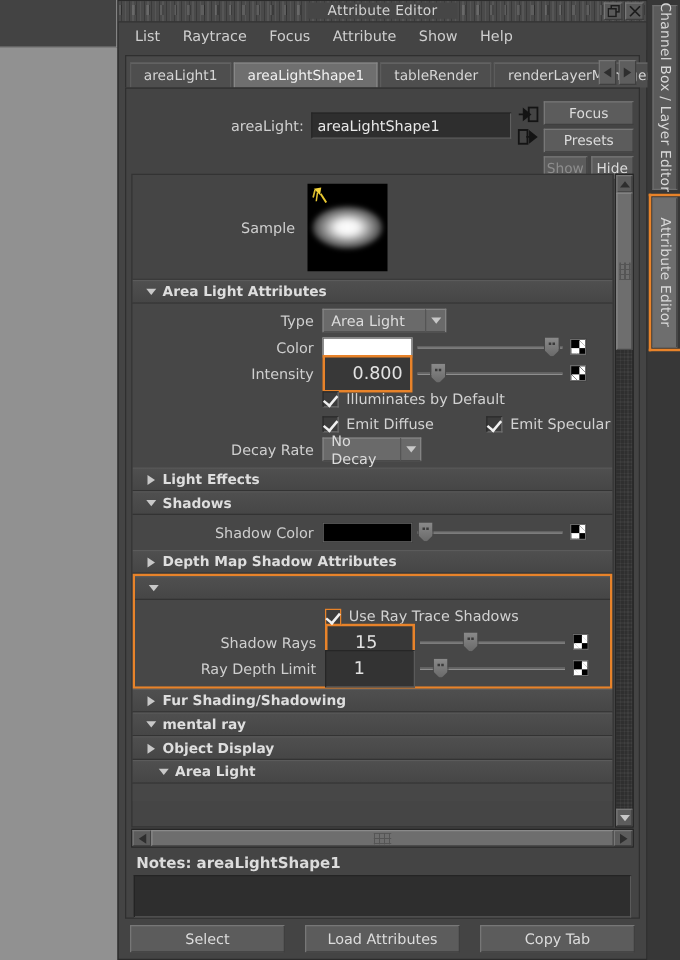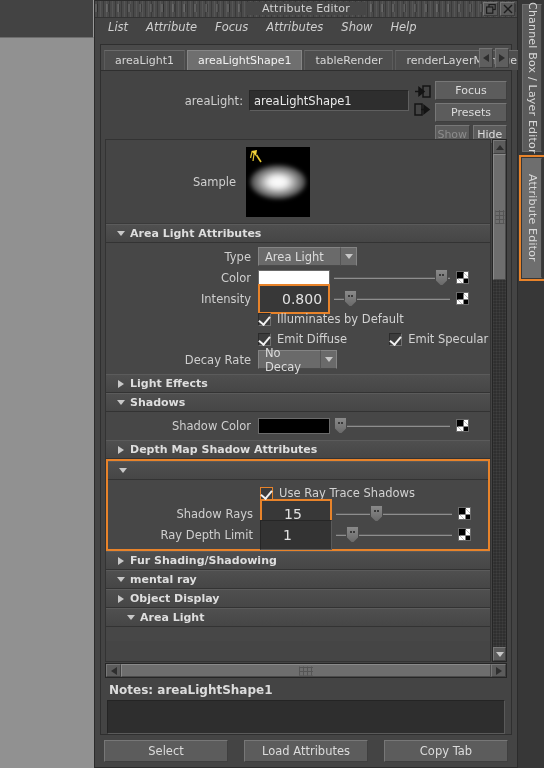--- a/index.html
+++ b/index.html
@@ -65,22 +65,22 @@
   .win-btn {
     width: 15px; height: 14px; background: #5a5a5a;
     border: 1px solid #777; border-right-color:#3c3c3c; border-bottom-color:#3c3c3c;
     display: flex; align-items: center; justify-content: center;
     font-size: 9px; color: #1d1d1d; line-height: 1;
   }
   .win-btn svg { display:block; }
 
   
   .menubar {
-    height: 22px; flex: 0 0 auto; display: flex; 
-    padding-left: 4px; background: #444444; font-style: italic;
+    height: 22px; flex: 0 0 auto; display: flex; align-items: center;
+    padding-left: 4px; background: #444444;
   }
   .menu-item {
     font-size: 11.5px; color: #cfcfcf; padding: 2px 9px 3px 9px;
     white-space: nowrap;
   }
 
   
   .ae-body {
     flex: 1 1 auto; position: relative; padding: 4px 5px 0 5px;
     display: flex; flex-direction: column; min-height: 0;
@@ -345,23 +345,23 @@
         <svg width="10" height="10" viewBox="0 0 10 10">
           <line x1="1" y1="1" x2="9" y2="9" stroke="#1d1d1d" stroke-width="1.4"></line>
           <line x1="9" y1="1" x2="1" y2="9" stroke="#1d1d1d" stroke-width="1.4"></line>
         </svg>
       </div>
     </div>
   </div>
 
   <div class="menubar">
     <div class="menu-item">List</div>
+    <div class="menu-item">Raytrace</div>
+    <div class="menu-item">Focus</div>
     <div class="menu-item">Attribute</div>
-    <div class="menu-item">Focus</div>
-    <div class="menu-item">Attributes</div>
     <div class="menu-item">Show</div>
     <div class="menu-item">Help</div>
   </div>
 
   <div class="ae-body">
 
     <div class="tabstrip">
       <div class="tab">areaLight1</div>
       <div class="tab active">areaLightShape1</div>
       <div class="tab">tableRender</div>

